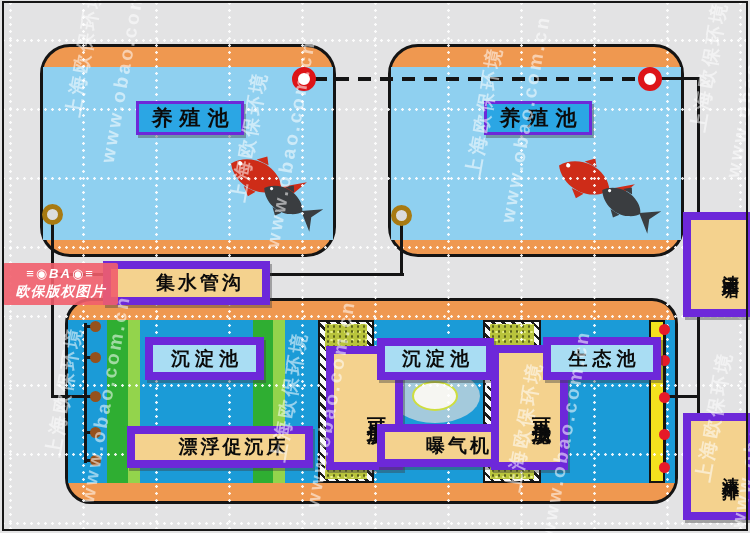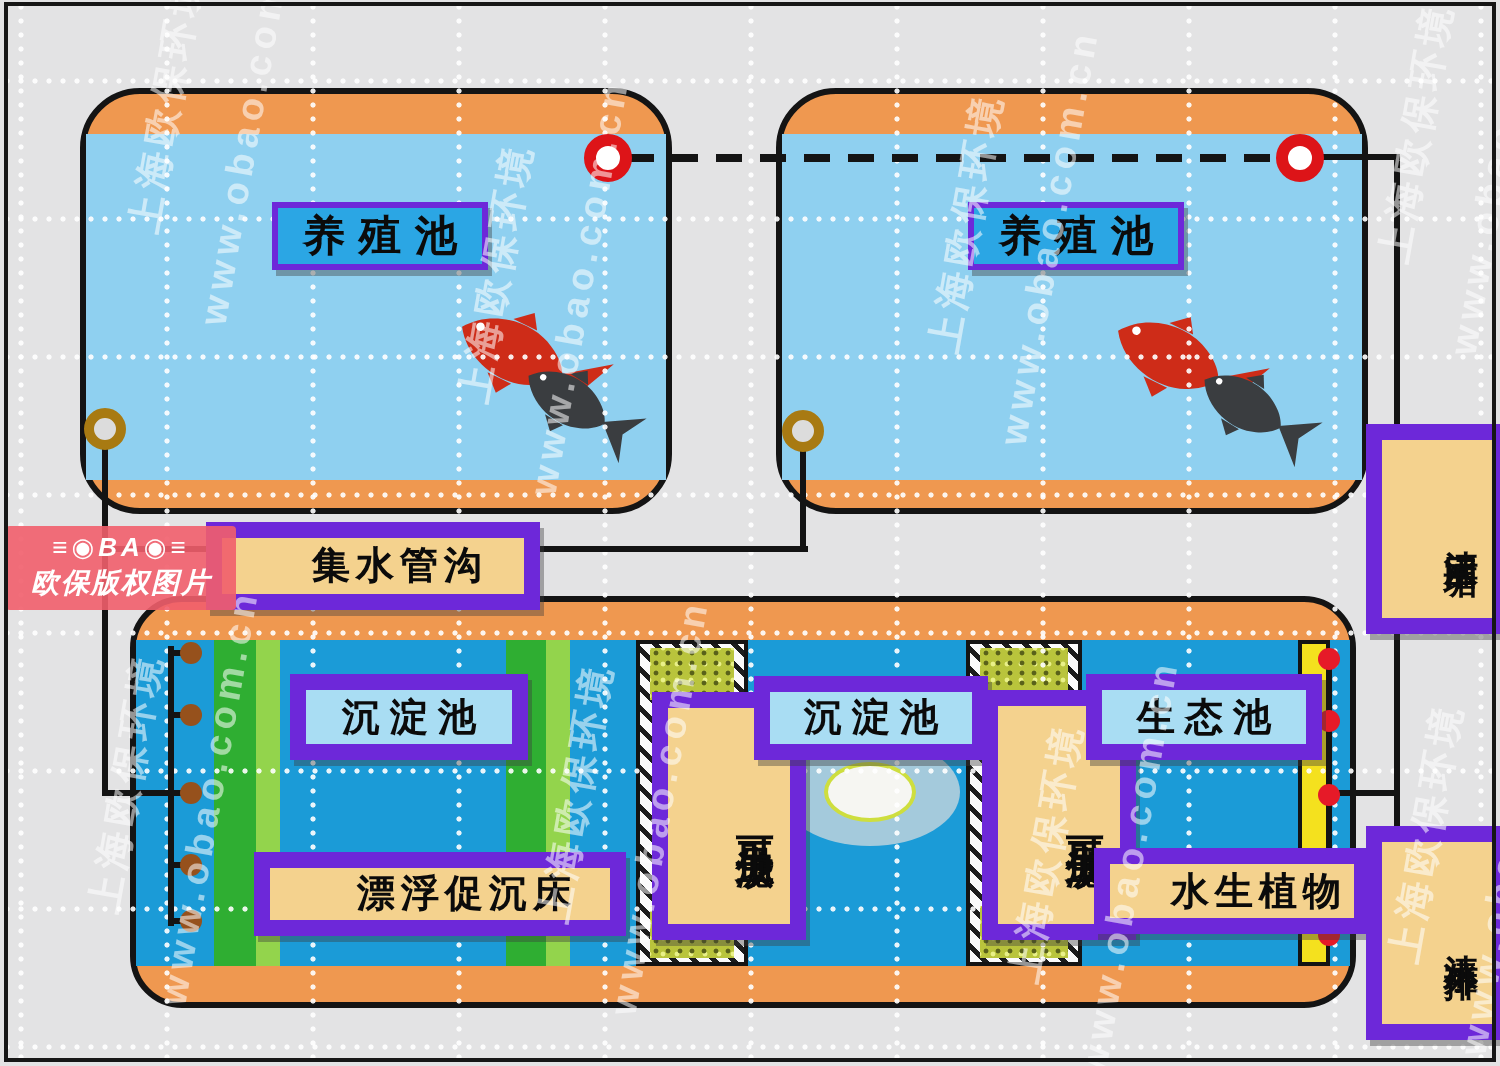--- a/index.html
+++ b/index.html
@@ -161,23 +161,23 @@
   <div class="ring red" style="left:292px;top:67px"></div>
   <div class="ring red" style="left:638px;top:67px"></div>
 
   <div class="lbl blue" style="left:136px;top:101px;width:102px;height:28px">养殖池</div>
   <div class="lbl blue" style="left:484px;top:101px;width:102px;height:28px">养殖池</div>
   <div class="lbl tan" style="left:103px;top:261px;width:127px;height:28px">集水管沟</div>
   <div class="lbl lightblue" style="left:145px;top:337px;width:103px;height:27px">沉淀池</div>
   <div class="lbl tan" style="left:127px;top:426px;width:146px;height:26px">漂浮促沉床</div>
   <div class="lbl tan vert" style="left:326px;top:346px;width:37px;height:108px">可再生滤坝</div>
   <div class="lbl lightblue" style="left:377px;top:338px;width:101px;height:26px">沉淀池</div>
+  <div class="lbl tan" style="left:377px;top:424px;width:97px;height:27px">曝气机</div>
   <div class="lbl tan vert" style="left:491px;top:345px;width:37px;height:109px">可再生滤坝</div>
   <div class="lbl lightblue" style="left:543px;top:337px;width:102px;height:27px">生态池</div>
-  <div class="lbl tan" style="left:547px;top:424px;width:98px;height:27px">水生植物</div>
   <div class="lbl tan vert vsm" style="left:683px;top:212px;width:31px;height:89px">清水回塘</div>
   <div class="lbl tan vert vsm" style="left:683px;top:413px;width:31px;height:91px">清水外排</div>
 
   <div class="wm" style="left:105px;top:55px">
       <div>上海欧保环境</div>
       <div>www.obao.com.cn</div>
     </div>
   <div class="wm" style="left:270px;top:140px">
       <div>上海欧保环境</div>
       <div>www.obao.com.cn</div>

